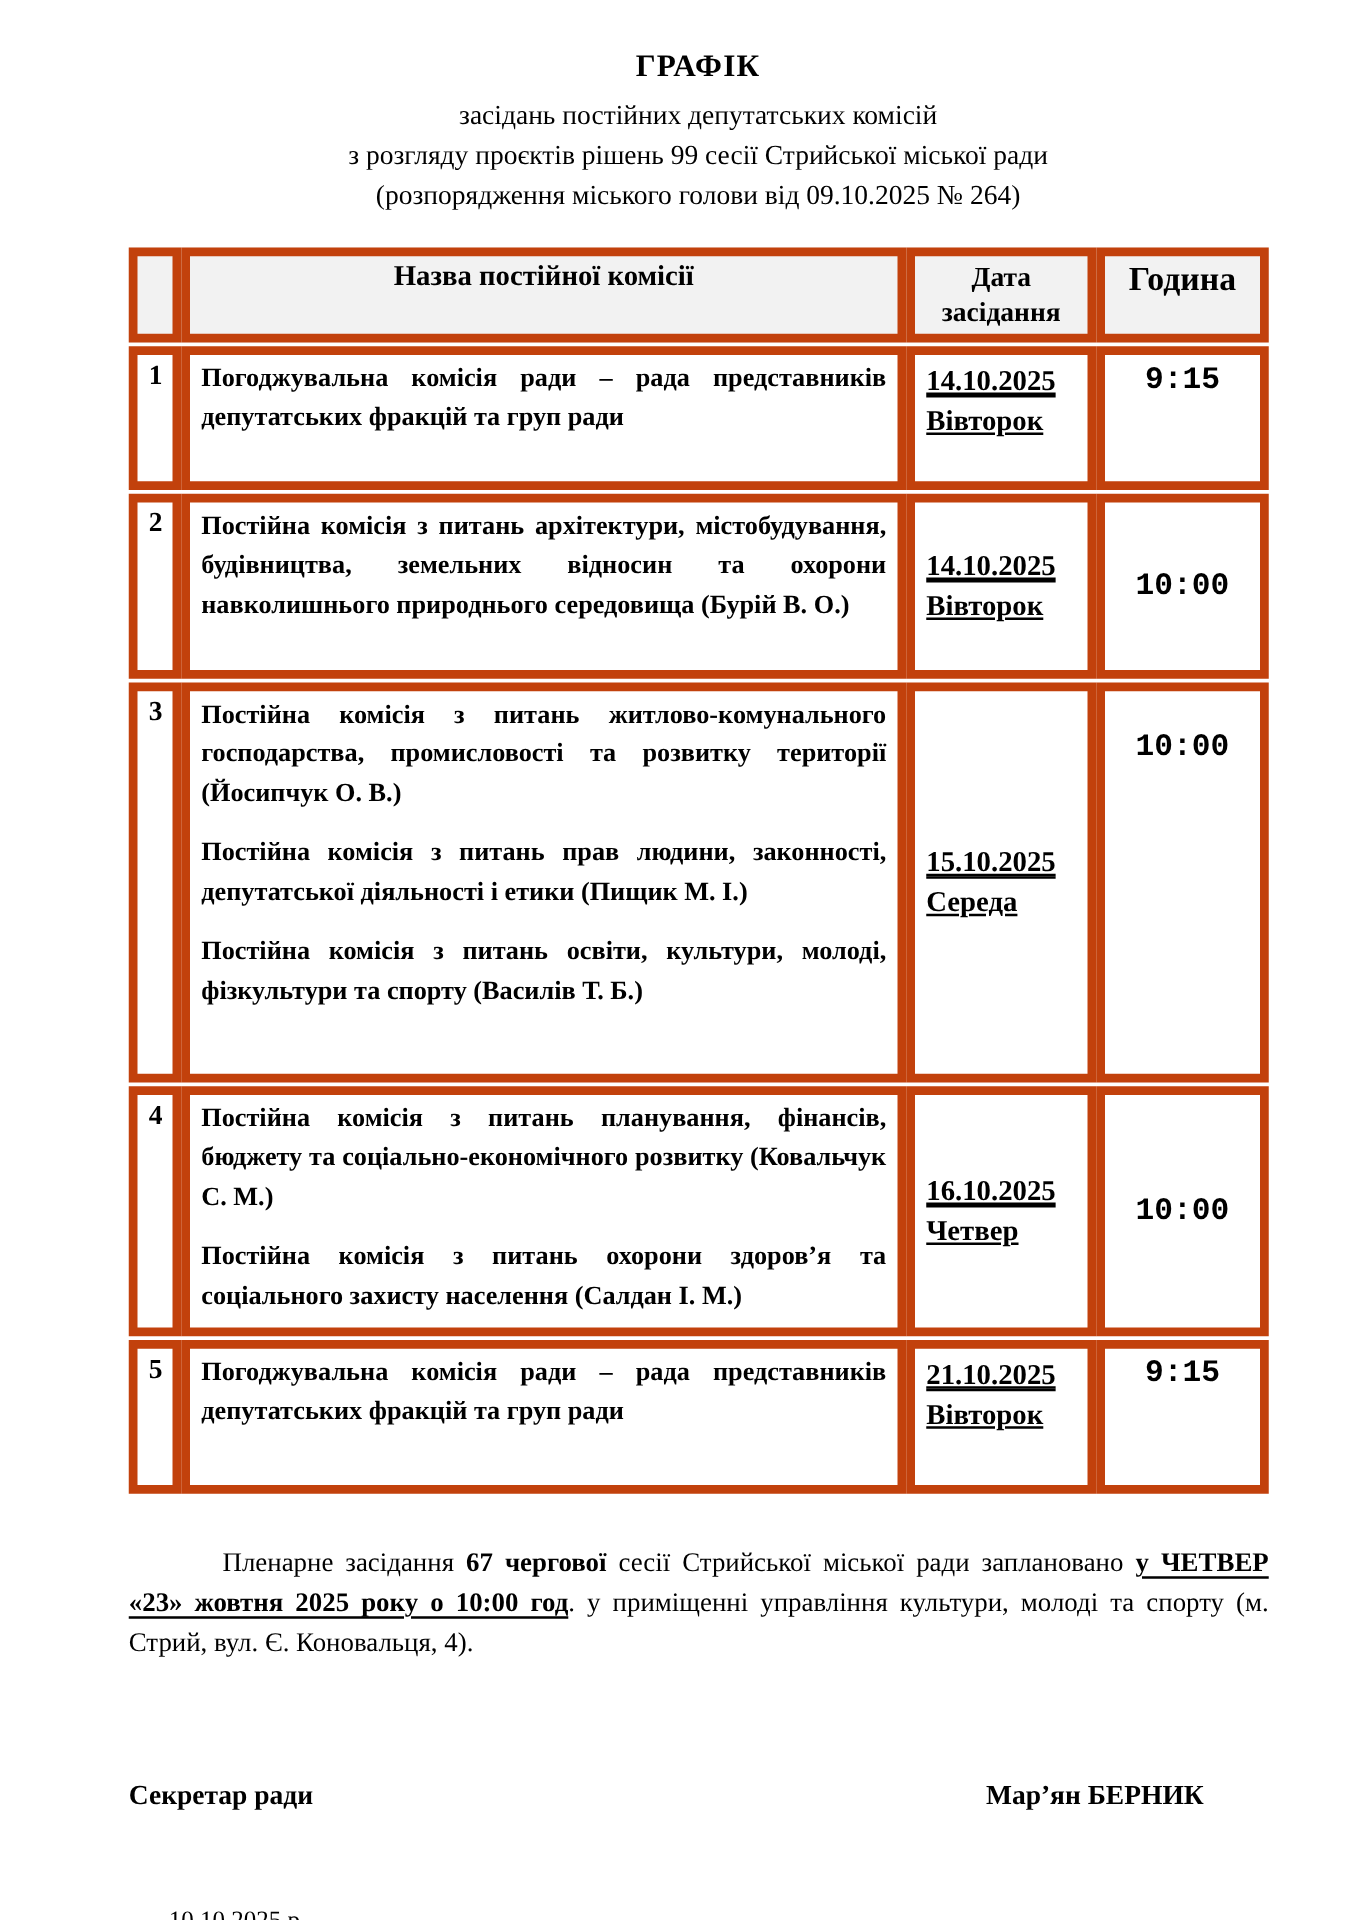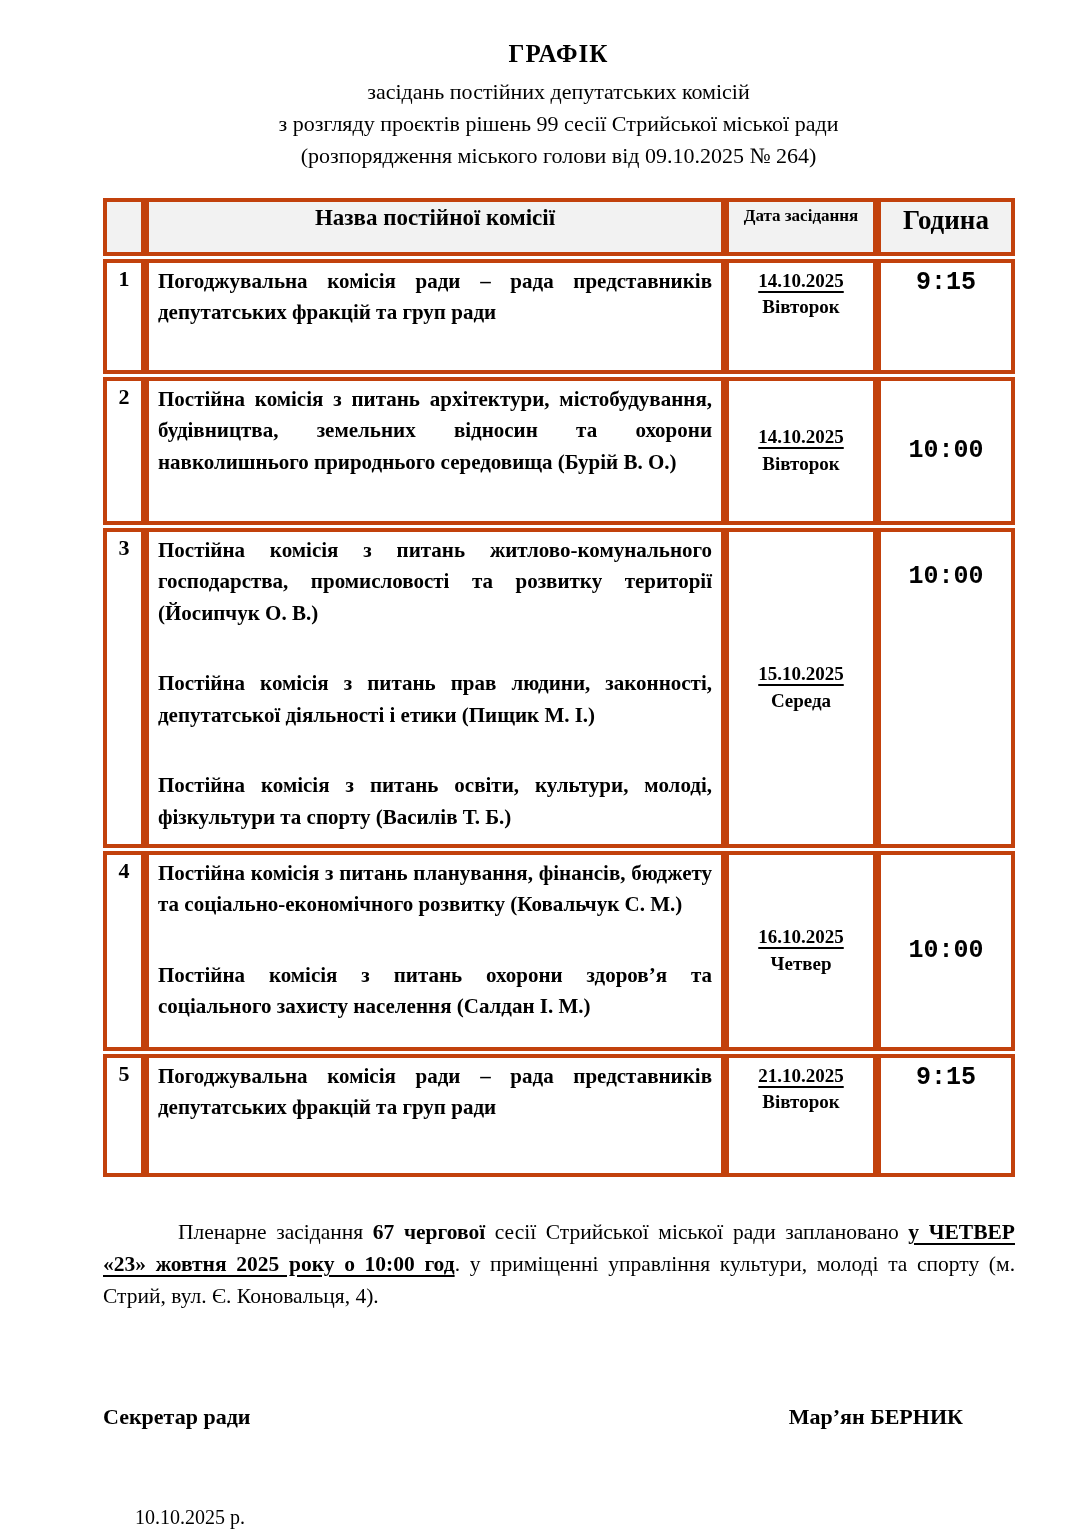--- a/index.html
+++ b/index.html
@@ -24,40 +24,40 @@
     table-layout: fixed;
     border-collapse: separate;
     border-spacing: 0 3px;
   }
   table.sched col.c-num  { width: 42px; }
   table.sched col.c-name { width: 580px; }
   table.sched col.c-date { width: 152px; }
   table.sched col.c-time { width: 138px; }
 
   table.sched th, table.sched td {
-    border: 4px solid #c2410c;
+    border: 7px solid #c2410c;
     vertical-align: top;
   }
   table.sched thead th {
     background: #f2f2f2;
     font-weight: bold;
     text-align: center;
     height: 58px;
     padding: 3px 4px 2px 4px;
   }
   th.h-name { font-size: 23px; }
-  th.h-date { font-size: 17px; line-height: 1.3; }
+  th.h-date { font-size: 22px; line-height: 1.3; }
   th.h-time { font-size: 27px; }
 
   table.sched tbody td { padding: 3px 9px; font-weight: bold; }
   td.num-cell  { text-align: center; font-size: 22px; padding: 3px 2px; }
   td.name-cell { text-align: justify; font-size: 21px; line-height: 1.5; }
   td.name-cell p { margin: 0; }
-  td.name-cell p + p { margin-top: 39px; }
-  td.date-cell { text-align: center; font-size: 19px; line-height: 1.4; }
+  td.name-cell p + p { margin-top: 16px; }
+  td.date-cell { font-size: 23px; line-height: 1.4; text-decoration: underline; }
   td.date-cell .d-num { text-decoration: underline; text-decoration-thickness: 2px; text-underline-offset: 4px; }
   td.time-cell { text-align: center; font-size: 25px; font-family: Liberation Mono, monospace; }
 
   tr.v-top    td.date-cell, tr.v-top    td.time-cell { vertical-align: top; padding-top: 5px; }
   tr.v-middle td.date-cell, tr.v-middle td.time-cell { vertical-align: middle; }
   tr.v-mixed  td.date-cell { vertical-align: middle; }
   tr.v-mixed  td.time-cell { vertical-align: top; padding-top: 30px; }
 
   
   .closing { margin: 36px 70px 0 103px; width: 912px; }

